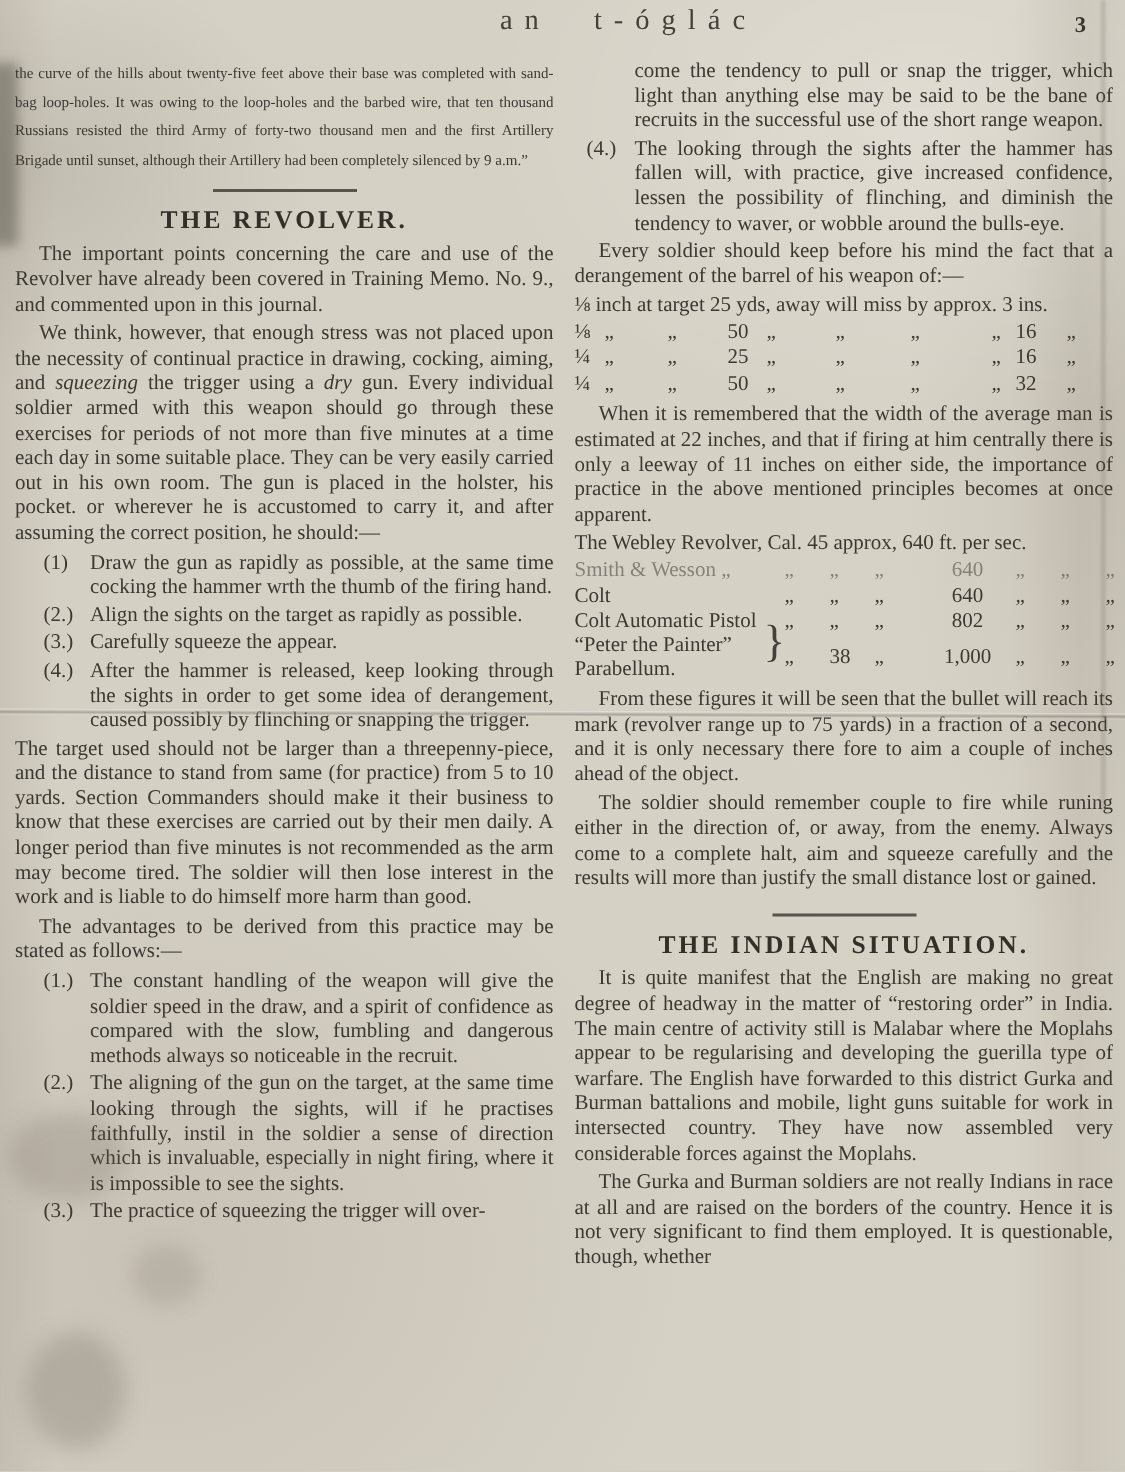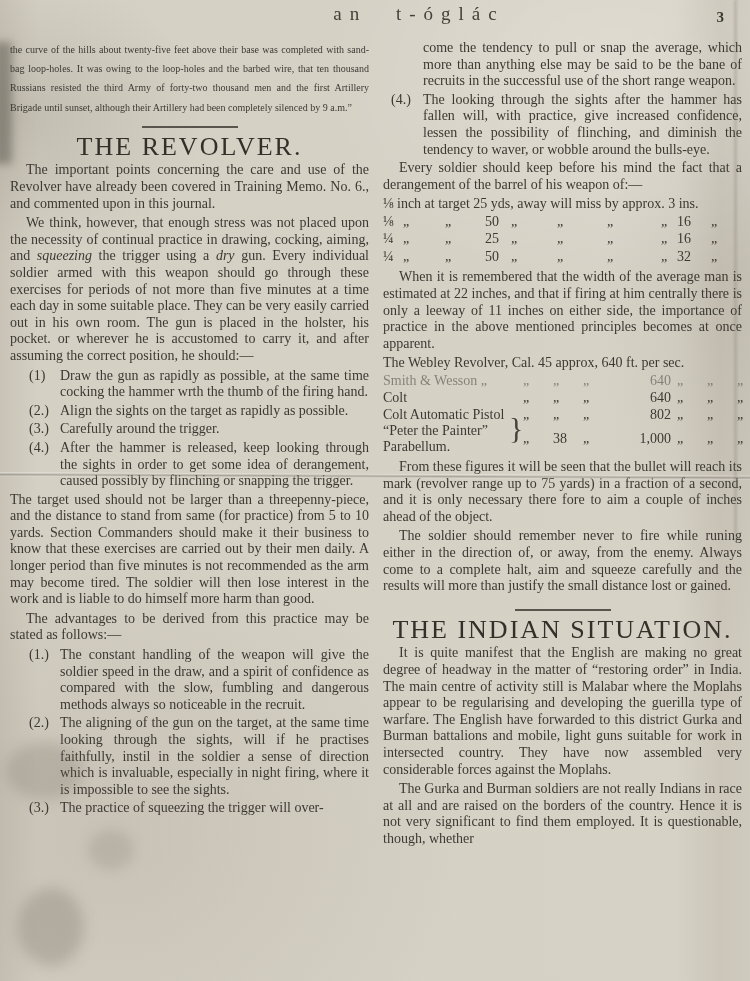--- a/index.html
+++ b/index.html
@@ -22,21 +22,21 @@
     font-size:19px;letter-spacing:8px;word-spacing:16px;color:#45413a;margin-left:44px;
   }
   .pageno{position:absolute;top:9px;right:26px;font-size:15px;font-weight:bold;color:#3a3731;}
   .columns{position:absolute;top:40px;left:10px;display:flex;gap:14px;width:732px;}
   .col{width:359px;font-size:14px;line-height:16.6px;text-align:justify;}
   .para{margin:0 0 3px 0;}
   .indent{text-indent:16px;}
   .intro{font-size:10px;line-height:19.2px;}
   .sect{margin:9px 0 7px 0;text-align:center;}
   .sect .rule{width:96px;border-top:2px solid #59554c;margin:0 auto 11px auto;}
-  .sect h2{margin:0;font-size:26px;letter-spacing:2px;font-weight:normal;color:#33302a;}
+  .sect h2{margin:0;font-size:17px;letter-spacing:2px;font-weight:bold;color:#33302a;}
   .step{position:relative;padding-left:50px;margin:0 0 2px 0;}
   .step .marker{position:absolute;left:19px;top:0;}
   .tbl{margin:2px 0 4px 0;}
   .t-first{white-space:nowrap;}
   .dit-row{display:flex;line-height:17.5px;}
   .dit-row .cell{display:block;}
   .dit-row .cell:nth-child(1){width:20px;}
   .dit-row .cell:nth-child(2){width:42px;}
   .dit-row .cell:nth-child(3){width:40px;}
   .dit-row .cell:nth-child(4){width:26px;}
@@ -46,21 +46,21 @@
   .dit-row .cell:nth-child(8){width:16px;}
   .dit-row .cell:nth-child(9){width:34px;}
   .dit-row .cell:nth-child(10){flex:1;}
   .wtbl{margin:3px 0 5px 0;}
   .wt-row{display:flex;position:relative;line-height:17px;}
   .wt-name{width:140px;flex-shrink:0;white-space:pre-line;}
   .wt-cells{display:flex;flex:1;}
   .wt-cells .cell:nth-child(1){width:30px;}
   .wt-cells .cell:nth-child(2){width:30px;}
   .wt-cells .cell:nth-child(3){width:36px;}
-  .wt-cells .cell:nth-child(4){width:58px;text-align:right;padding-right:6px;box-sizing:border-box;}
+  .wt-cells .cell:nth-child(4){width:58px;text-align:center;padding-right:6px;box-sizing:border-box;}
   .wt-cells .cell:nth-child(5){width:30px;}
   .wt-cells .cell:nth-child(6){width:30px;}
   .wt-cells .cell:nth-child(7){flex:1;}
   .wt-row.tall{line-height:15.5px;}
   .wt-row.tall .wt-cells{align-items:center;}
   .wt-brace{position:absolute;left:126px;top:-3px;font-size:30px;font-weight:normal;color:#45413a;}
   .creased{opacity:0.52;}
   .indian-sect{margin-top:14px;}
   
   .crease-h{position:absolute;left:0;top:474px;width:750px;height:4px;pointer-events:none;
@@ -83,35 +83,35 @@
   <div class="columns">
 
     <div class="col">
       <p class="para intro">the curve of the hills about twenty-five feet above their base was completed with sand-bag loop-holes.  It was owing to the loop-holes and the barbed wire, that ten thousand Russians resisted the third Army of forty-two thousand men and the first Artillery Brigade until sunset, although their Artillery had been completely silenced by 9 a.m.”</p>
 
       <div class="sect">
         <div class="rule"></div>
         <h2>THE REVOLVER.</h2>
       </div>
 
-      <p class="para indent">The important points concerning the care and use of the Revolver have already been covered in Training Memo. No. 6., and commented upon in this journal.</p>
+      <p class="para indent">The important points concerning the care and use of the Revolver have already been covered in Training Memo. No. 9., and commented upon in this journal.</p>
 
       <p class="para indent"><span>We think, however, that enough stress was not placed upon the necessity of continual practice in drawing, cocking, aiming, and </span><em>squeezing</em><span> the trigger using a </span><em>dry</em><span> gun.  Every individual soldier armed with this weapon should go through these exercises for periods of not more than five minutes at a time each day in some suitable place.  They can be very easily carried out in his own room.  The gun is placed in the holster, his pocket. or wherever he is accustomed to carry it, and after assuming the correct position, he should:—</span></p>
 
       <div class="step">
         <span class="marker">(1)</span>
         <span>Draw the gun as rapidly as possible, at the same time cocking the hammer wrth the thumb of the firing hand.</span>
       </div>
       <div class="step">
         <span class="marker">(2.)</span>
         <span>Align the sights on the target as rapidly as possible.</span>
       </div>
       <div class="step">
         <span class="marker">(3.)</span>
-        <span>Carefully around the trigger.</span>
+        <span>Carefully squeeze the appear.</span>
       </div>
       <div class="step">
         <span class="marker">(4.)</span>
         <span>After the hammer is released, keep looking through the sights in order to get some idea of derangement, caused possibly by flinching or snapping the trigger.</span>
       </div>
 
       <p class="para">The target used should not be larger than a threepenny-piece, and the distance to stand from same (for practice) from 5 to 10 yards.  Section Commanders should make it their business to know that these exercises are carried out by their men daily.  A longer period than five minutes is not recommended as the arm may become tired.  The soldier will then lose interest in the work and is liable to do himself more harm than good.</p>
       <p class="para indent">The advantages to be derived from this practice may be stated as follows:—</p>
 
       <div class="step">
@@ -123,21 +123,21 @@
         <span>The aligning of the gun on the target, at the same time looking through the sights, will if he practises faithfully, instil in the soldier a sense of direction which is invaluable, especially in night firing, where it is impossible to see the sights.</span>
       </div>
       <div class="step">
         <span class="marker">(3.)</span>
         <span>The practice of squeezing the trigger will over-</span>
       </div>
     </div>
 
     <div class="col">
       <div class="step" style="padding-left:40px;">
-        <span>come the tendency to pull or snap the average, which more than anything else may be said to be the bane of recruits in the successful use of the short range weapon.</span>
+        <span>come the tendency to pull or snap the trigger, which light than anything else may be said to be the bane of recruits in the successful use of the short range weapon.</span>
       </div>
 
       <div class="step" style="padding-left:40px;">
         <span class="marker" style="left:8px;">(4.)</span>
         <span>The looking through the sights after the hammer has fallen will, with practice, give increased confidence, lessen the possibility of flinching, and diminish the tendency to waver, or wobble around the bulls-eye.</span>
       </div>
 
       <p class="para indent">Every soldier should keep before his mind the fact that a derangement of the barrel of his weapon of:—</p>
 
       <div class="tbl">
@@ -230,21 +230,21 @@
               <span class="cell">„</span>
               <span class="cell">1,000</span>
               <span class="cell">„</span>
               <span class="cell">„</span>
               <span class="cell">„</span>
             </div>
         </div>
       </div>
 
       <p class="para indent">From these figures it will be seen that the bullet will reach its mark (revolver range up to 75 yards) in a fraction of a second, and it is only necessary there fore to aim a couple of inches ahead of the object.</p>
-      <p class="para indent">The soldier should remember never to fire while runing either in the direction of, or away, from the enemy.  Always come to a complete halt, aim and squeeze carefully and the results will more than justify the small distance lost or gained.</p>
+      <p class="para indent">The soldier should remember couple to fire while runing either in the direction of, or away, from the enemy.  Always come to a complete halt, aim and squeeze carefully and the results will more than justify the small distance lost or gained.</p>
 
       <div class="sect indian-sect">
         <div class="rule"></div>
         <h2>THE INDIAN SITUATION.</h2>
       </div>
 
       <p class="para indent">It is quite manifest that the English are making no great degree of headway in the matter of “restoring order” in India.  The main centre of activity still is Malabar where the Moplahs appear to be regularising and developing the guerilla type of warfare.  The English have forwarded to this district Gurka and Burman battalions and mobile, light guns suitable for work in intersected country.  They have now assembled very considerable forces against the Moplahs.</p>
       <p class="para indent">The Gurka and Burman soldiers are not really Indians in race at all and are raised on the borders of the country.  Hence it is not very significant to find them employed.  It is questionable, though, whether</p>
     </div>
   </div>

